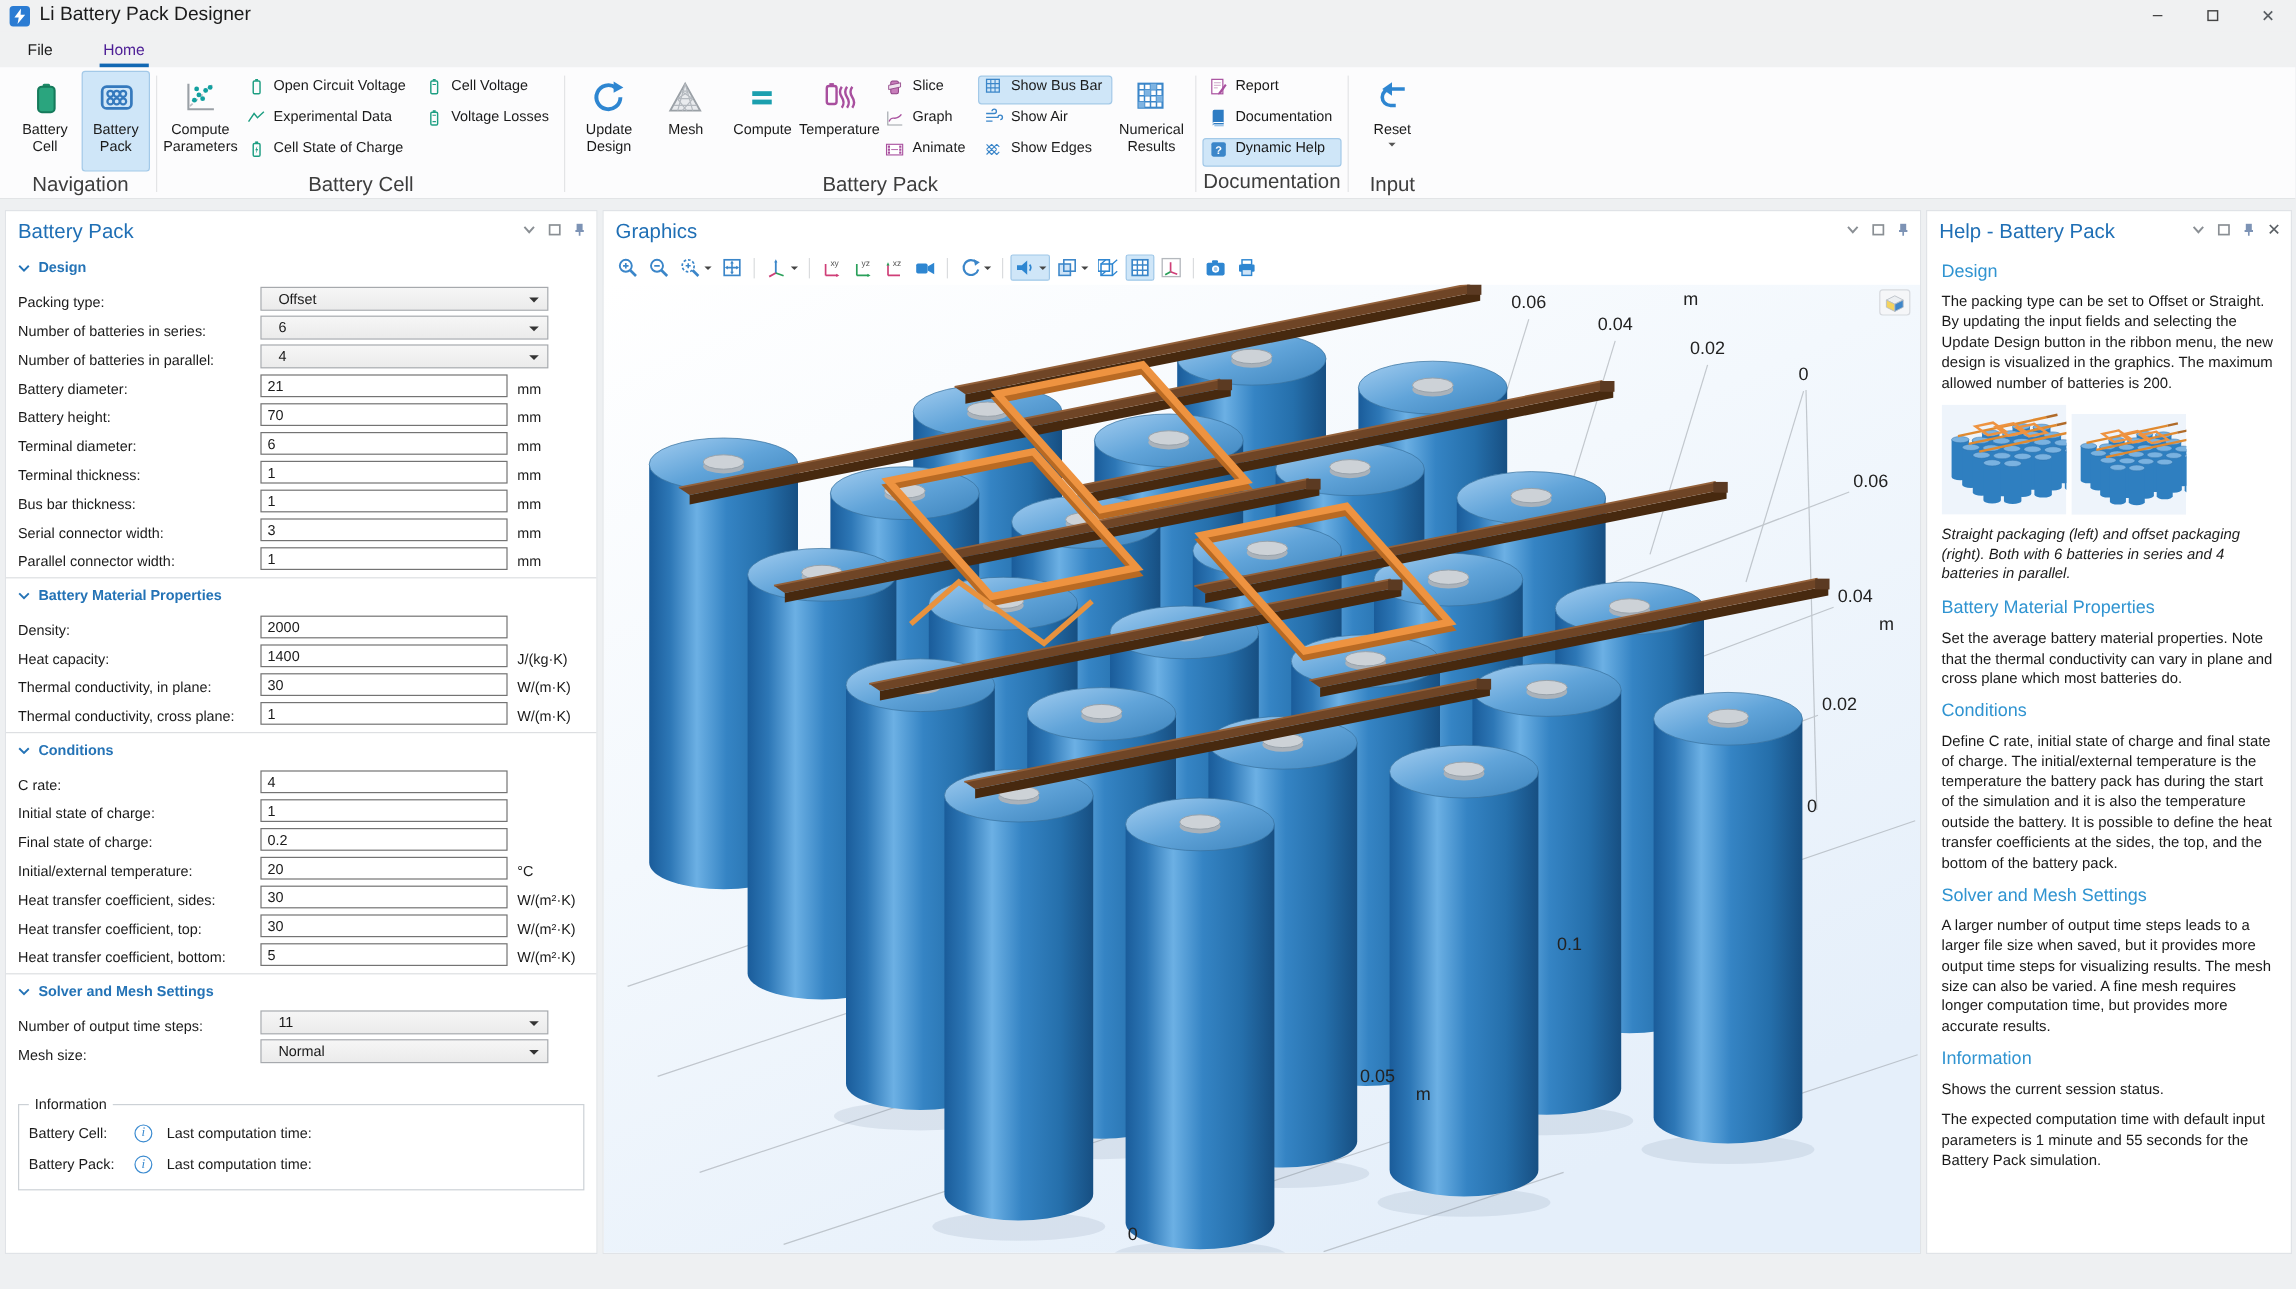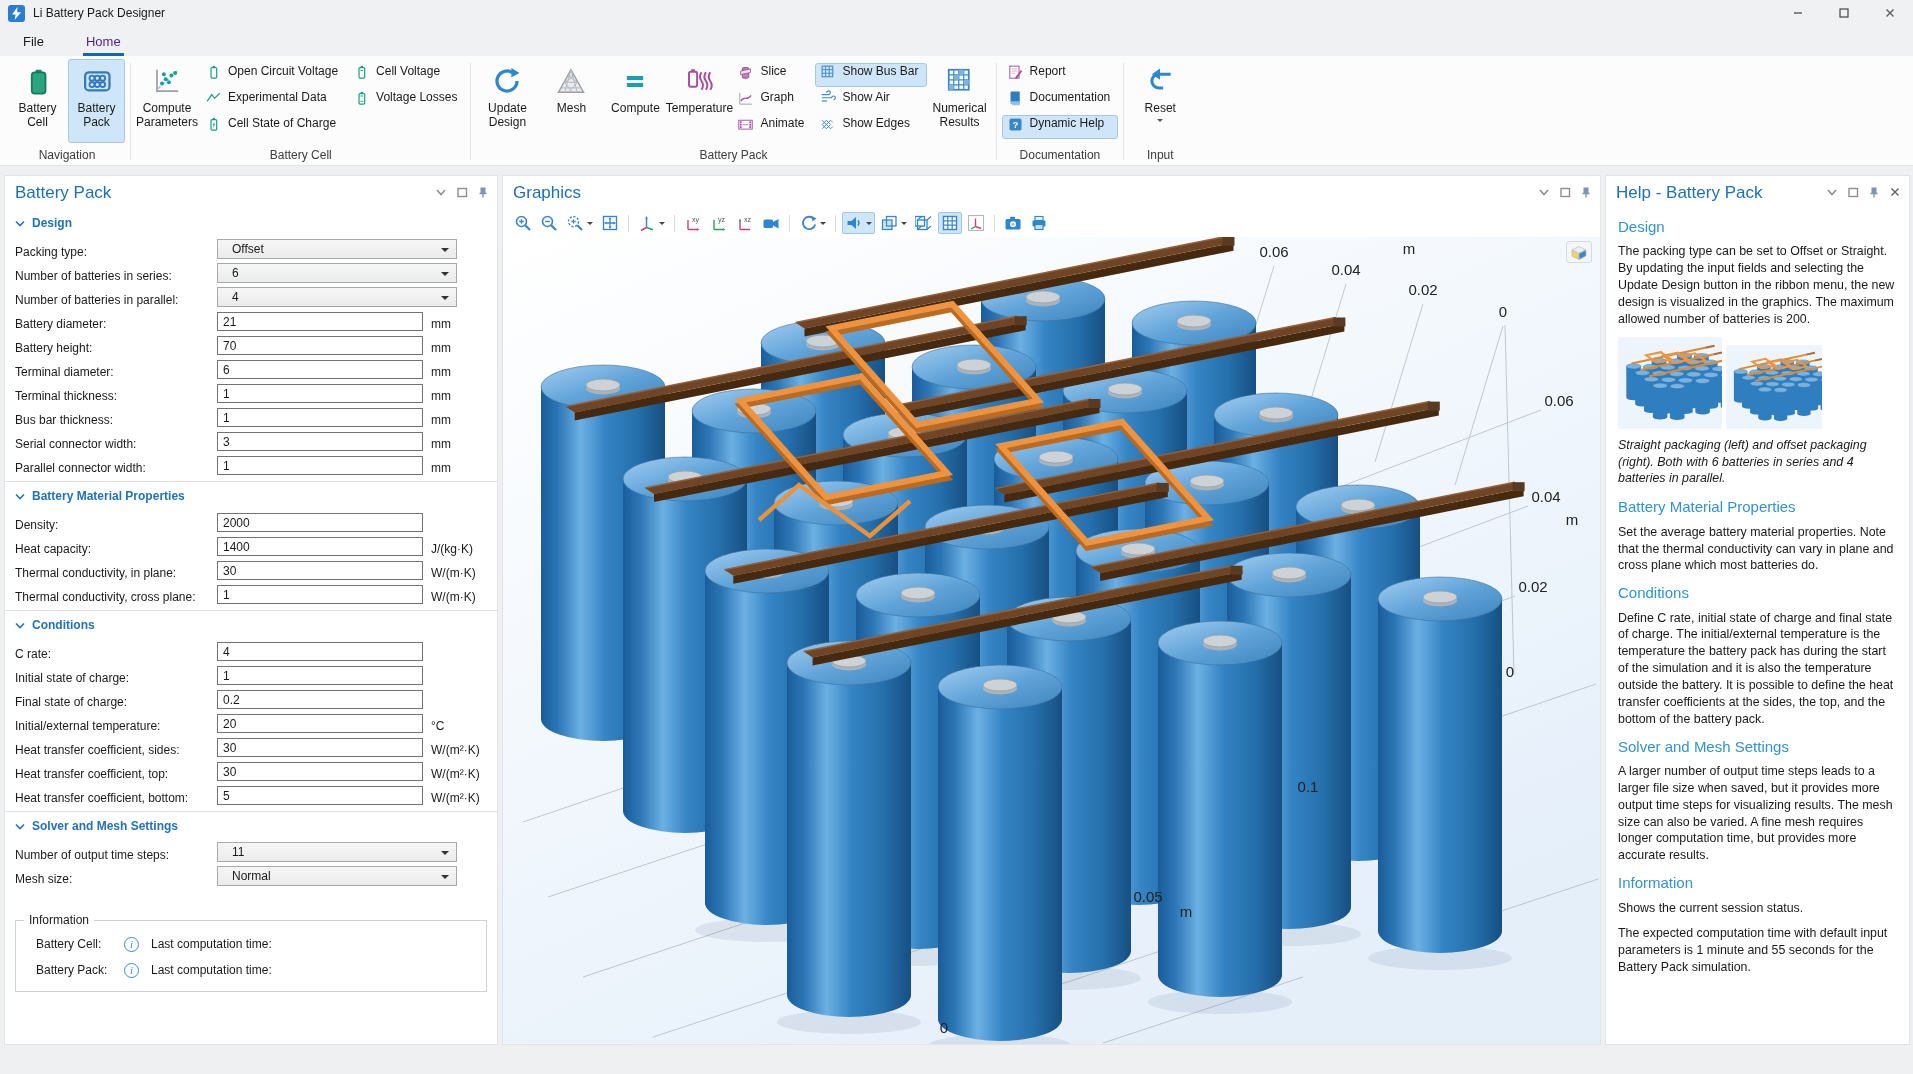--- a/index.html
+++ b/index.html
@@ -1,32 +1,32 @@
 <!DOCTYPE html>
 <html><head>
 <meta charset="utf-8">
 <style>
   * { margin:0; padding:0; box-sizing:border-box; }
   html,body { width:1913px; height:1074px; overflow:hidden; background:#eef0f2;
     font-family:"Liberation Sans","DejaVu Sans",sans-serif; color:#1a1a1a; }
   
-  .titlebar { height:26px; display:flex; align-items:center; padding-left:8px; font-size:12px; background:#f0f1f2; }
+  .titlebar { height:26px; display:flex; align-items:center; padding-left:8px; font-size:16px; background:#f0f1f2; }
   .app-icon { width:17px; height:17px; border-radius:3px; background:#2b7cd3; margin-right:8px;
     display:flex; align-items:center; justify-content:center; }
   .win-controls { margin-left:auto; display:flex; height:26px; }
   .win-btn { width:46px; height:26px; display:flex; align-items:center; justify-content:center; color:#444; }
   
   .menubar { height:30px; background:#f0f1f2; display:flex; align-items:flex-end; padding:0 0 0 20px; gap:36px; font-size:13px; }
   .menu-item { padding:5px 3px 4px; border-bottom:3px solid transparent; }
   .menu-item.selected { color:#4c1d95; border-bottom-color:#1268b3; }
   
   .ribbon { height:110px; background:#fcfcfd; border-bottom:1px solid #e2e4e6; display:flex; align-items:stretch; padding:2px 0 0 4px; }
   .rgroup { display:flex; flex-direction:column; padding:1px 5px 0; }
   .rg-items { flex:1; display:flex; align-items:flex-start; gap:2px; }
-  .rg-label { text-align:center; font-size:12px; color:#3d3d3d; padding:1px 0 3px; }
+  .rg-label { text-align:center; font-size:17px; color:#3d3d3d; padding:1px 0 3px; }
   .rg-sep { width:1px; background:#e3e4e6; margin:5px 0; }
   .btn-large { width:62px; min-height:84px; display:flex; flex-direction:column; align-items:center;
     padding:6px 2px 2px; border-radius:3px; border:1px solid transparent; font-size:12px; text-align:center; line-height:1.18; }
   .btn-large.nav { width:57px; }
   .btn-large .ic { width:30px; height:30px; margin-bottom:5px; }
   .btn-large.selected { background:#cfe6f8; border-color:#a3c9e8; }
   .small-col { display:flex; flex-direction:column; gap:2px; padding-top:4px; }
   .btn-small { display:flex; align-items:flex-start; gap:6px; height:24px; padding:0 7px 0 4px;
     border-radius:3px; border:1px solid transparent; font-size:12px; white-space:nowrap; }
   .btn-small.selected { background:#cfe6f8; border-color:#a3c9e8; }
@@ -48,21 +48,21 @@
   .form-row { display:flex; align-items:flex-end; height:24px; }
   .fr-label { width:202px; }
   .combo { width:240px; height:20px; background:linear-gradient(#f6f6f6,#ebebeb); border:1px solid #a6a9ad;
     display:flex; align-items:center; padding-left:14px; position:relative; }
   .combo:after { content:""; position:absolute; right:7px; top:8px; width:0; height:0;
     border:4px solid transparent; border-top-color:#333; }
   .tinput { width:206px; height:19px; border:1px solid #737373; background:#fff; display:flex; align-items:center; padding-left:5px; }
   .fr-unit { margin-left:8px; white-space:nowrap; }
   .info-box { margin:34px 0 0; border:1px solid #ccd1d6; padding:10px 8px 8px; position:relative; }
   .info-legend { position:absolute; top:-8px; left:8px; background:#fff; padding:0 5px; }
-  .info-row { display:flex; align-items:center; gap:12px; height:26px;margin-left:12px; }
+  .info-row { display:flex; align-items:center; gap:12px; height:26px; }
   .info-label { width:76px; }
   .i-icon { width:15px; height:15px; border-radius:50%; border:1.5px solid #3b8bd0; color:#3b8bd0;
     font-size:11px; font-style:italic; font-family:"Liberation Serif","DejaVu Serif",serif;
     display:flex; align-items:center; justify-content:center; }
   
   .gtoolbar { height:28px; display:flex; align-items:center; padding-left:8px; gap:2px; }
   .tb { height:22px; min-width:22px; display:flex; align-items:center; justify-content:center;
     border-radius:2px; border:1px solid transparent; padding:0 2px; }
   .tb.selected { background:#cfe6f8; border-color:#9fc7e8; }
   .tb .tb-caret { width:0; height:0; border:3px solid transparent; border-top-color:#444; margin:4px 0 0 3px; }

